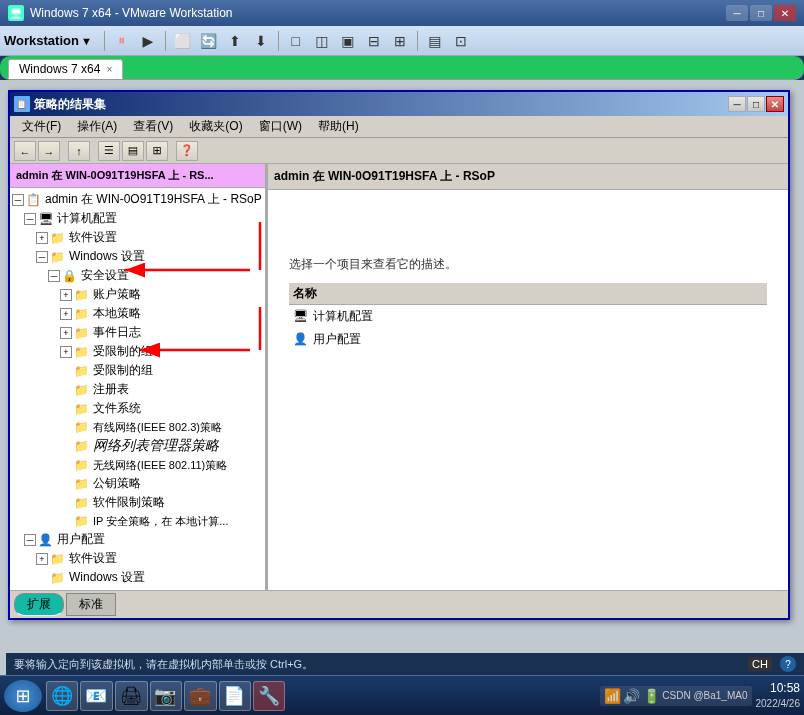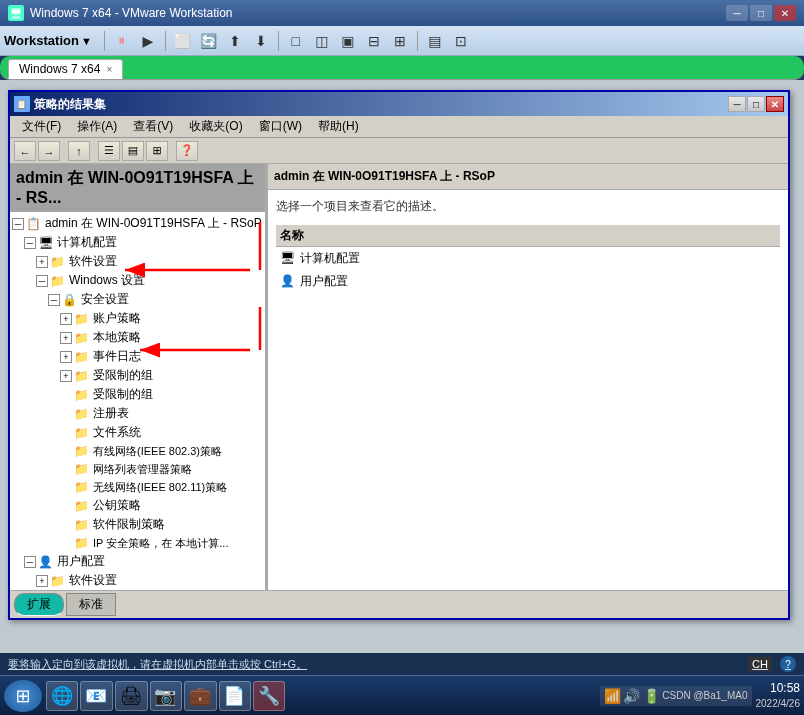--- a/index.html
+++ b/index.html
@@ -170,24 +170,24 @@
     
     .tree-panel {
       width: 258px;
       min-width: 258px;
       background: white;
       border-right: 3px solid #aaa;
       overflow: hidden;
       font-size: 12px;
     }
     .tree-header {
-      background: #a3a3a3;
+      background: #f0abfc;
       padding: 4px 6px;
       font-weight: bold;
-      font-size: 16px;
+      font-size: 11px;
       border-bottom: 1px solid #aaa;
       color: #000;
     }
     .tree-body {
       overflow: hidden;
       padding: 2px 0;
     }
     .tree-item {
       display: flex;
       align-items: center;
@@ -216,21 +216,22 @@
       overflow: hidden;
     }
     .right-header {
       padding: 4px 6px;
       font-weight: bold;
       font-size: 12px;
       background: #d4d0c8;
       border-bottom: 1px solid #aaa;
     }
     .right-content {
-      padding: 8px;
+      padding: 21px;
+      margin-top: 45px;
     }
     .right-desc {
       font-size: 12px;
       color: #333;
       margin-bottom: 10px;
     }
     .right-table-header {
       display: flex;
       background: #d4d0c8;
       border-bottom: 1px solid #aaa;
@@ -312,28 +313,27 @@
     .taskbar-icon { font-size: 14px; color: white; opacity: 0.8; }
     .notify-area {
       display: flex; align-items: center; gap: 2px;
       background: rgba(255,255,255,0.1);
       padding: 2px 4px; border-radius: 2px;
     }
 
     
     .bottom-status {
       position: absolute;
-      bottom: 40px; left: 0; right: 0;
+      bottom: 40px; left: 6px; right: 0;
       height: 22px;
       background: #1a3050;
       display: flex; align-items: center;
       padding: 0 8px;
       font-size: 11px;
       color: #cde;
-      text-decoration: underline;
     }
     .status-right {
       margin-left: auto;
       display: flex; gap: 8px; align-items: center;
     }
 
     
     .red-arrows {
       position: absolute;
       top: 0; left: 0;
@@ -493,21 +493,21 @@
             <span class="tree-label">文件系统</span>
           </div>
 
           <div class="tree-item" style="padding-left:50px;">
             <div class="tree-icon" style="margin-left:14px;">📁</div>
             <span class="tree-label" style="font-size:11px;">有线网络(IEEE 802.3)策略</span>
           </div>
 
           <div class="tree-item" style="padding-left:50px;">
             <div class="tree-icon" style="margin-left:14px;">📁</div>
-            <span class="tree-label" style="font-size:11px;">网络列表管理器策略</span>
+            <span class="tree-label" style="font-size:14px;font-style:italic;">网络列表管理器策略</span>
           </div>
 
           <div class="tree-item" style="padding-left:50px;">
             <div class="tree-icon" style="margin-left:14px;">📁</div>
             <span class="tree-label" style="font-size:11px;">无线网络(IEEE 802.11)策略</span>
           </div>
 
           <div class="tree-item" style="padding-left:50px;">
             <div class="tree-icon" style="margin-left:14px;">📁</div>
             <span class="tree-label">公钥策略</span>

